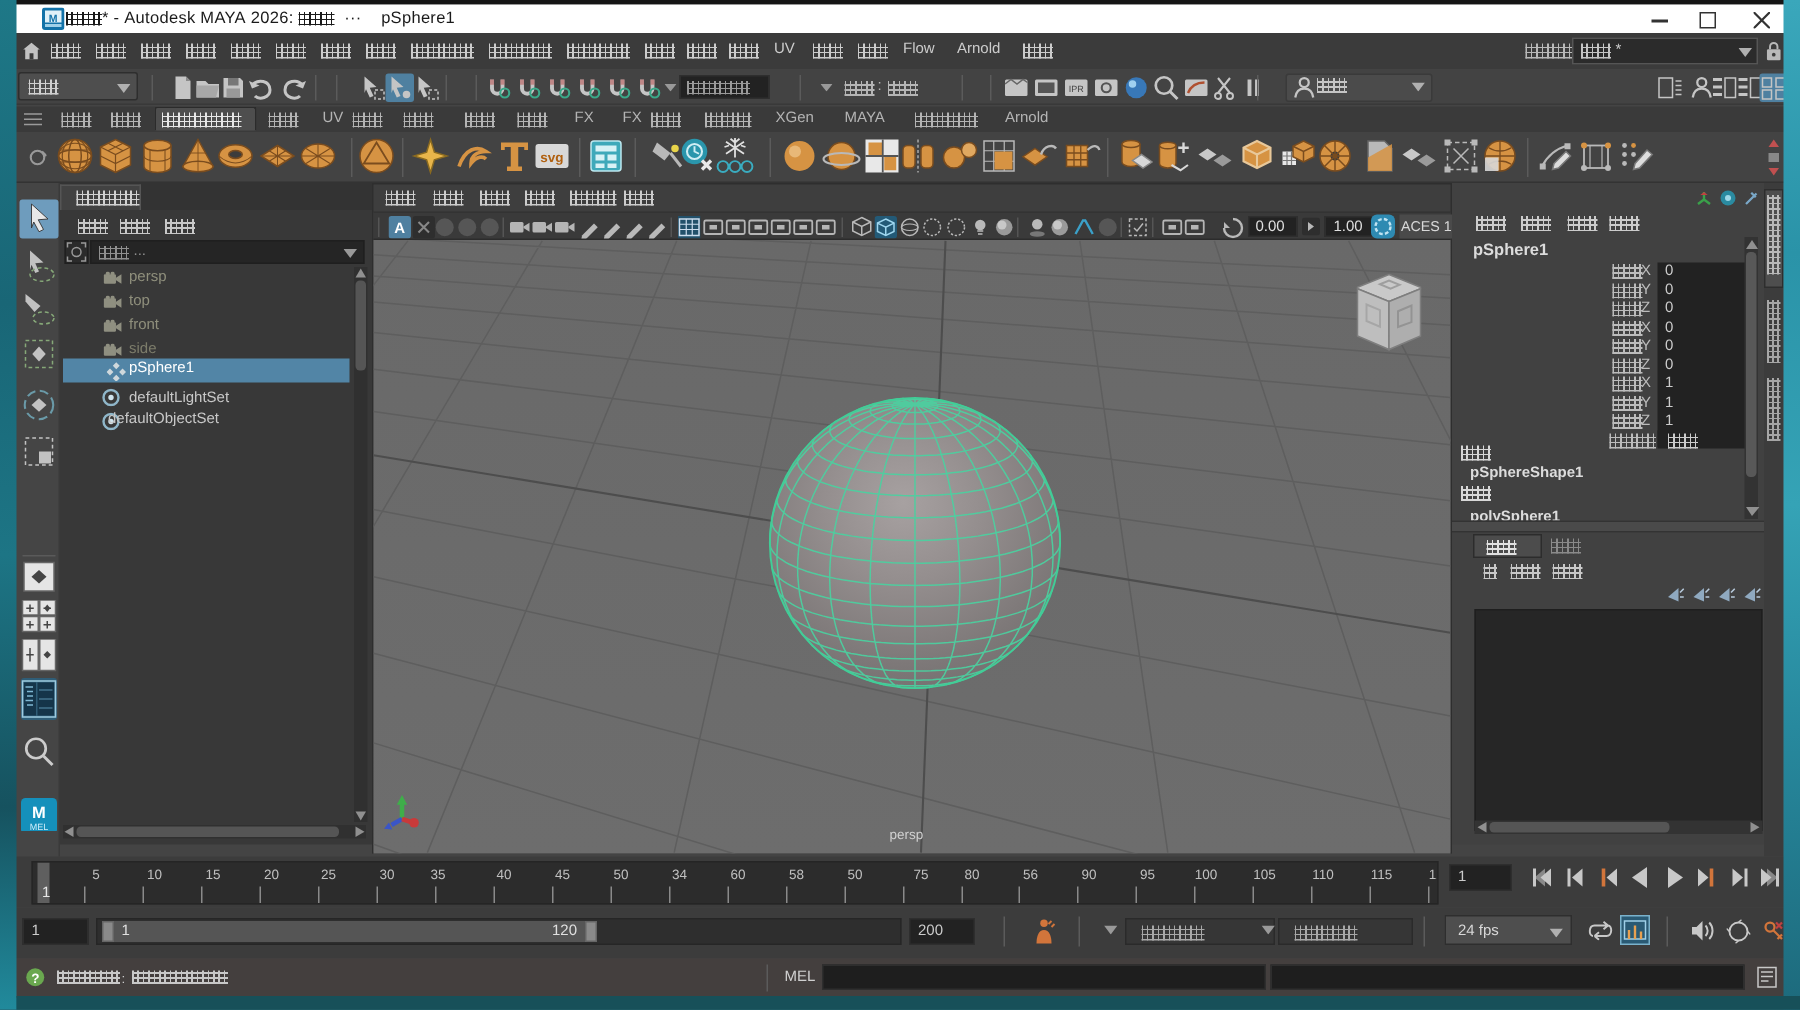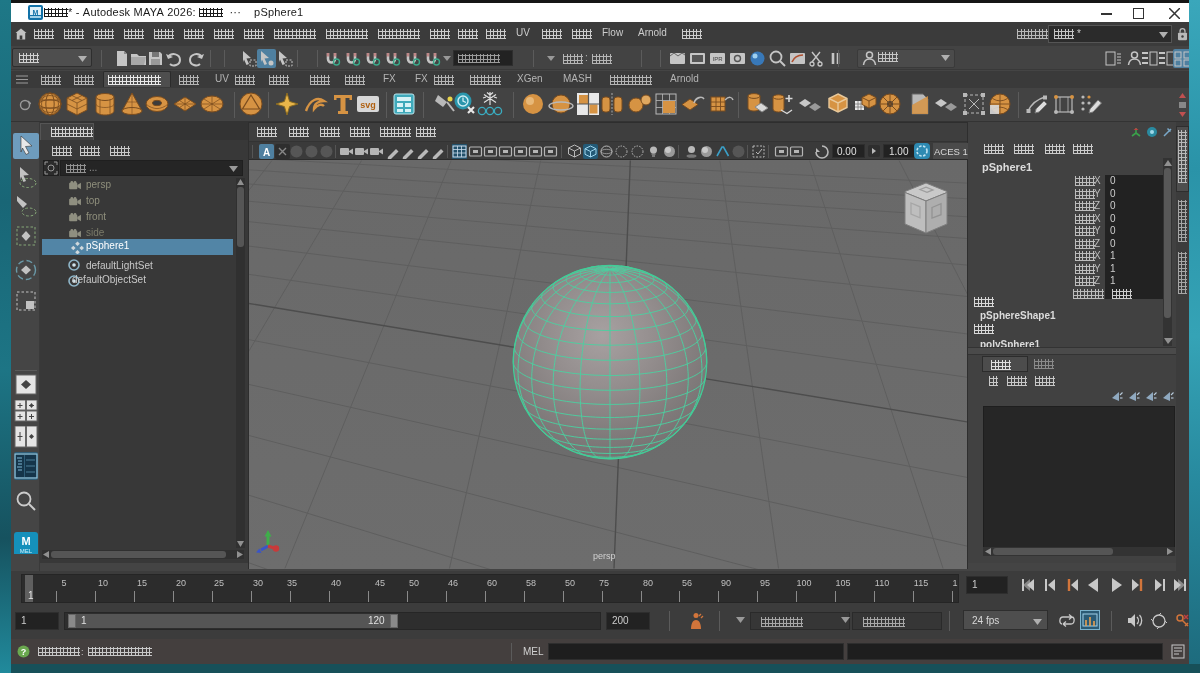--- a/index.html
+++ b/index.html
@@ -237,21 +237,21 @@
         <div style="position:absolute;left:269px;top:4px"><s class="z" style="width:20px;height:10px;color:#b4b4b4;"></s></div>
         <div style="position:absolute;left:310px;top:4px"><s class="z" style="width:20px;height:10px;color:#b4b4b4;"></s></div>
         <div style="position:absolute;left:345px;top:4px"><s class="z" style="width:20px;height:10px;color:#b4b4b4;"></s></div>
         <div style="position:absolute;left:470px;top:4px"><s class="z" style="width:31px;height:10px;color:#b4b4b4;"></s></div>
         <div style="position:absolute;left:610px;top:4px"><s class="z" style="width:42px;height:10px;color:#b4b4b4;"></s></div>
         <div style="position:absolute;left:108px;top:4px"><s class="z" style="width:53px;height:10px;color:#e8e8e8;"></s></div>
         <div class="t" style="left:215px;top:2px;color:#b4b4b4">UV</div>
         <div class="t" style="left:383px;top:2px;color:#b4b4b4">FX</div>
         <div class="t" style="left:415px;top:2px;color:#b4b4b4">FX</div>
         <div class="t" style="left:517px;top:2px;color:#b4b4b4">XGen</div>
-        <div class="t" style="left:563px;top:2px;color:#b4b4b4">MASH</div>
+        <div class="t" style="left:563px;top:2px;color:#b4b4b4">MAYA</div>
         <div class="t" style="left:670px;top:2px;color:#b4b4b4">Arnold</div>
         <div style="position:absolute;left:235px;top:4px"><s class="z" style="width:20px;height:10px;color:#b4b4b4;"></s></div>
         <div style="position:absolute;left:434px;top:4px"><s class="z" style="width:20px;height:10px;color:#b4b4b4;"></s></div>
       </div>
    <svg class="abs" style="left:16px;top:4px" width="12" height="9">
         <path d="M0 1h12M0 4.5h12M0 8h12" stroke="#9a9a9a" stroke-width="1.1"></path>
       </svg>
  </div>
 
  <div class="abs" style="left:0;top:88px;width:1200px;height:34px;background:#434343;border-bottom:1px solid #333">
@@ -918,33 +918,33 @@
         <div class="t" style="left:149px;top:2px;width:20px;text-align:center;font-size:9px;color:#c0c0c0">20</div>
         <i style="position:absolute;left:151px;top:16px;width:1px;height:11px;background:#8a8a8a"></i>
         <div class="t" style="left:187px;top:2px;width:20px;text-align:center;font-size:9px;color:#c0c0c0">25</div>
         <i style="position:absolute;left:190px;top:16px;width:1px;height:11px;background:#8a8a8a"></i>
         <div class="t" style="left:226px;top:2px;width:20px;text-align:center;font-size:9px;color:#c0c0c0">30</div>
         <i style="position:absolute;left:229px;top:16px;width:1px;height:11px;background:#8a8a8a"></i>
         <div class="t" style="left:265px;top:2px;width:20px;text-align:left;font-size:9px;color:#c0c0c0">35</div>
         <i style="position:absolute;left:268px;top:16px;width:1px;height:11px;background:#8a8a8a"></i>
         <div class="t" style="left:304px;top:2px;width:20px;text-align:center;font-size:9px;color:#c0c0c0">40</div>
         <i style="position:absolute;left:307px;top:16px;width:1px;height:11px;background:#8a8a8a"></i>
-        <div class="t" style="left:343px;top:2px;width:20px;text-align:right;font-size:9px;color:#c0c0c0">45</div>
+        <div class="t" style="left:343px;top:2px;width:20px;text-align:center;font-size:9px;color:#c0c0c0">45</div>
         <i style="position:absolute;left:346px;top:16px;width:1px;height:11px;background:#8a8a8a"></i>
         <div class="t" style="left:382px;top:2px;width:20px;text-align:center;font-size:9px;color:#c0c0c0">50</div>
         <i style="position:absolute;left:385px;top:16px;width:1px;height:11px;background:#8a8a8a"></i>
-        <div class="t" style="left:421px;top:2px;width:20px;text-align:center;font-size:9px;color:#c0c0c0">46</div>
+        <div class="t" style="left:421px;top:2px;width:20px;text-align:center;font-size:9px;color:#c0c0c0">34</div>
         <i style="position:absolute;left:424px;top:16px;width:1px;height:11px;background:#8a8a8a"></i>
         <div class="t" style="left:460px;top:2px;width:20px;text-align:center;font-size:9px;color:#c0c0c0">60</div>
         <i style="position:absolute;left:463px;top:16px;width:1px;height:11px;background:#8a8a8a"></i>
         <div class="t" style="left:499px;top:2px;width:20px;text-align:center;font-size:9px;color:#c0c0c0">58</div>
         <i style="position:absolute;left:502px;top:16px;width:1px;height:11px;background:#8a8a8a"></i>
         <div class="t" style="left:538px;top:2px;width:20px;text-align:center;font-size:9px;color:#c0c0c0">50</div>
         <i style="position:absolute;left:541px;top:16px;width:1px;height:11px;background:#8a8a8a"></i>
-        <div class="t" style="left:577px;top:2px;width:20px;text-align:left;font-size:9px;color:#c0c0c0">75</div>
+        <div class="t" style="left:577px;top:2px;width:20px;text-align:right;font-size:9px;color:#c0c0c0">75</div>
         <i style="position:absolute;left:580px;top:16px;width:1px;height:11px;background:#8a8a8a"></i>
         <div class="t" style="left:616px;top:2px;width:20px;text-align:center;font-size:9px;color:#c0c0c0">80</div>
         <i style="position:absolute;left:619px;top:16px;width:1px;height:11px;background:#8a8a8a"></i>
         <div class="t" style="left:655px;top:2px;width:20px;text-align:center;font-size:9px;color:#c0c0c0">56</div>
         <i style="position:absolute;left:657px;top:16px;width:1px;height:11px;background:#8a8a8a"></i>
         <div class="t" style="left:694px;top:2px;width:20px;text-align:center;font-size:9px;color:#c0c0c0">90</div>
         <i style="position:absolute;left:696px;top:16px;width:1px;height:11px;background:#8a8a8a"></i>
         <div class="t" style="left:733px;top:2px;width:20px;text-align:center;font-size:9px;color:#c0c0c0">95</div>
         <i style="position:absolute;left:735px;top:16px;width:1px;height:11px;background:#8a8a8a"></i>
         <div class="t" style="left:772px;top:2px;width:20px;text-align:center;font-size:9px;color:#c0c0c0">100</div>

